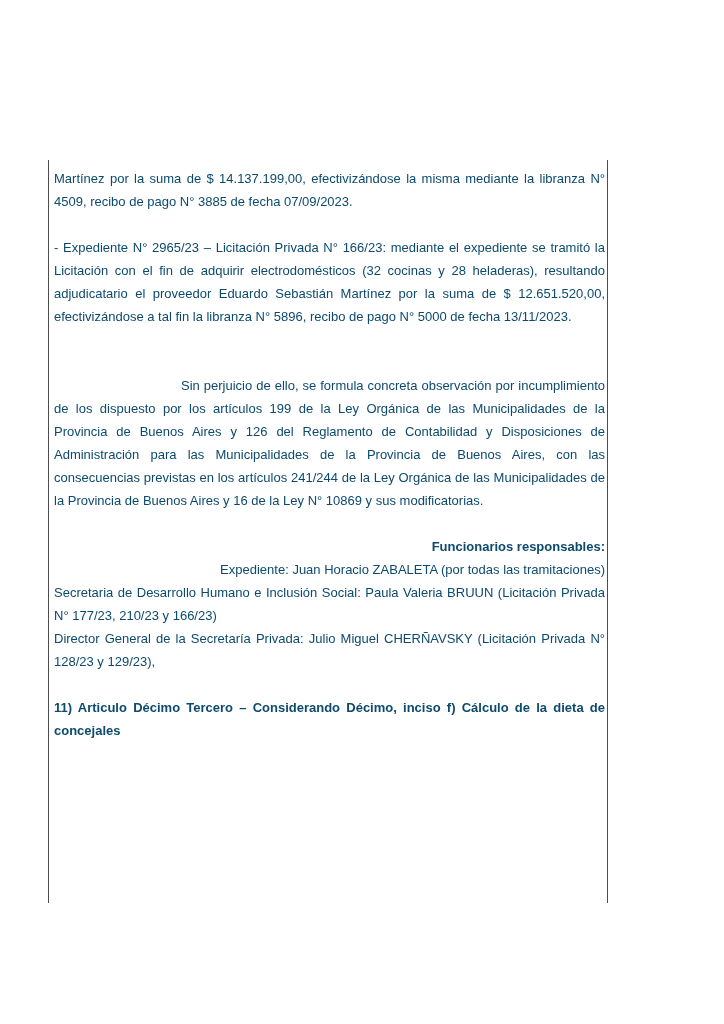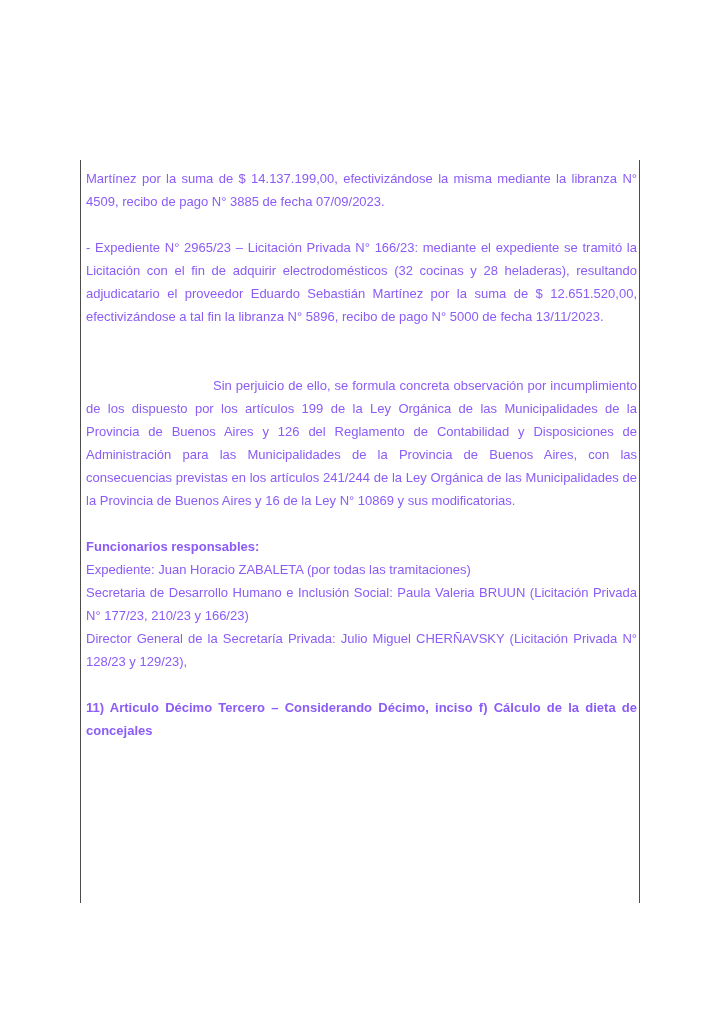--- a/index.html
+++ b/index.html
@@ -18,30 +18,29 @@
   .text-frame {
     position: absolute;
     left: 48px;
     top: 160px;
     width: 560px;
     height: 743px;
     box-sizing: border-box;
     border-left: 1px solid #4d4d4d;
     border-right: 1px solid #4d4d4d;
     padding: 7px 2px 0 5px;
-    color: #8b5cf6;
+    color: #0c4a6e;
     font-size: 13px;
     line-height: 23px;
-    margin-left: 32px;
   }
   p.line {
     margin: 0;
     min-height: 23px;
     line-height: 23px;
-    text-align: left;
+    text-align: right;
   }
   p.line.justify { text-align: justify; }
   p.line.indent { text-indent: 127px; }
   span.seg { white-space: pre-wrap; }
   span.b { font-weight: bold; }
   span.u { text-underline-offset: 2px; }
 </style>
 </head>
 <body>
 

